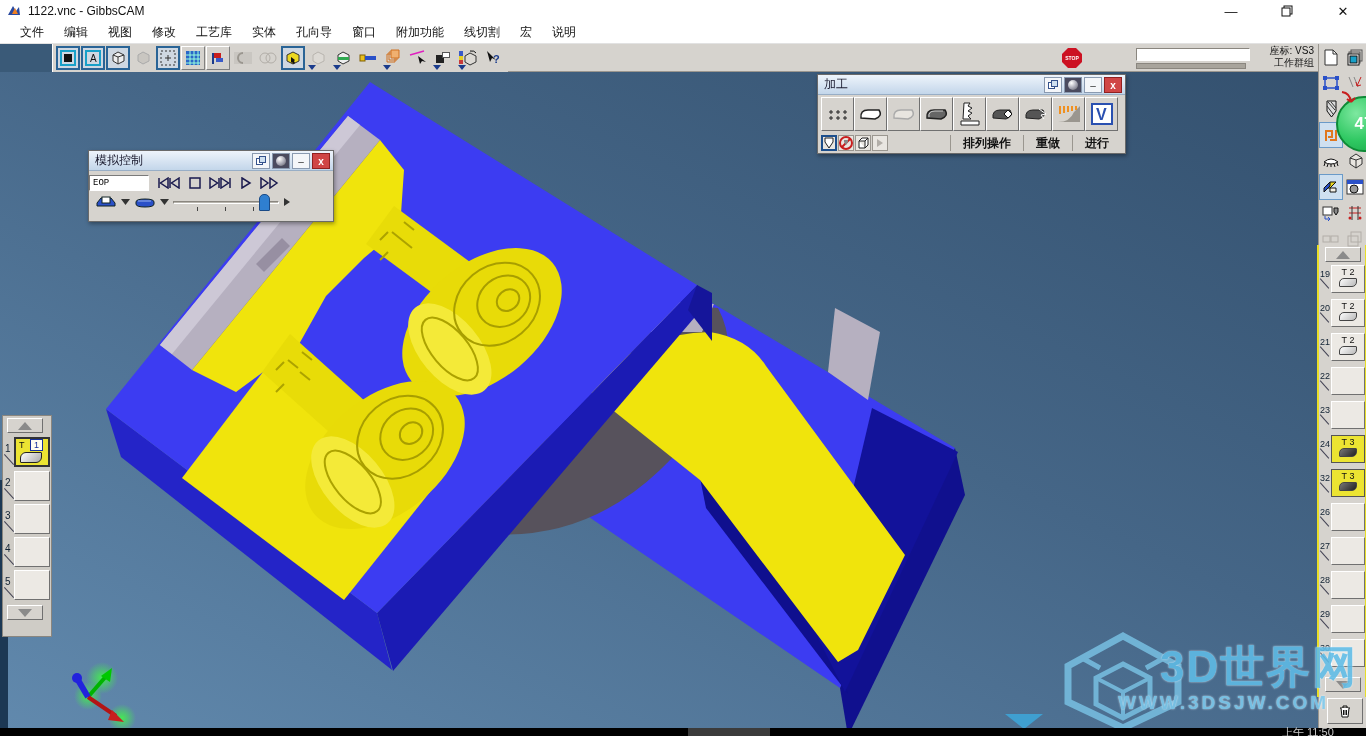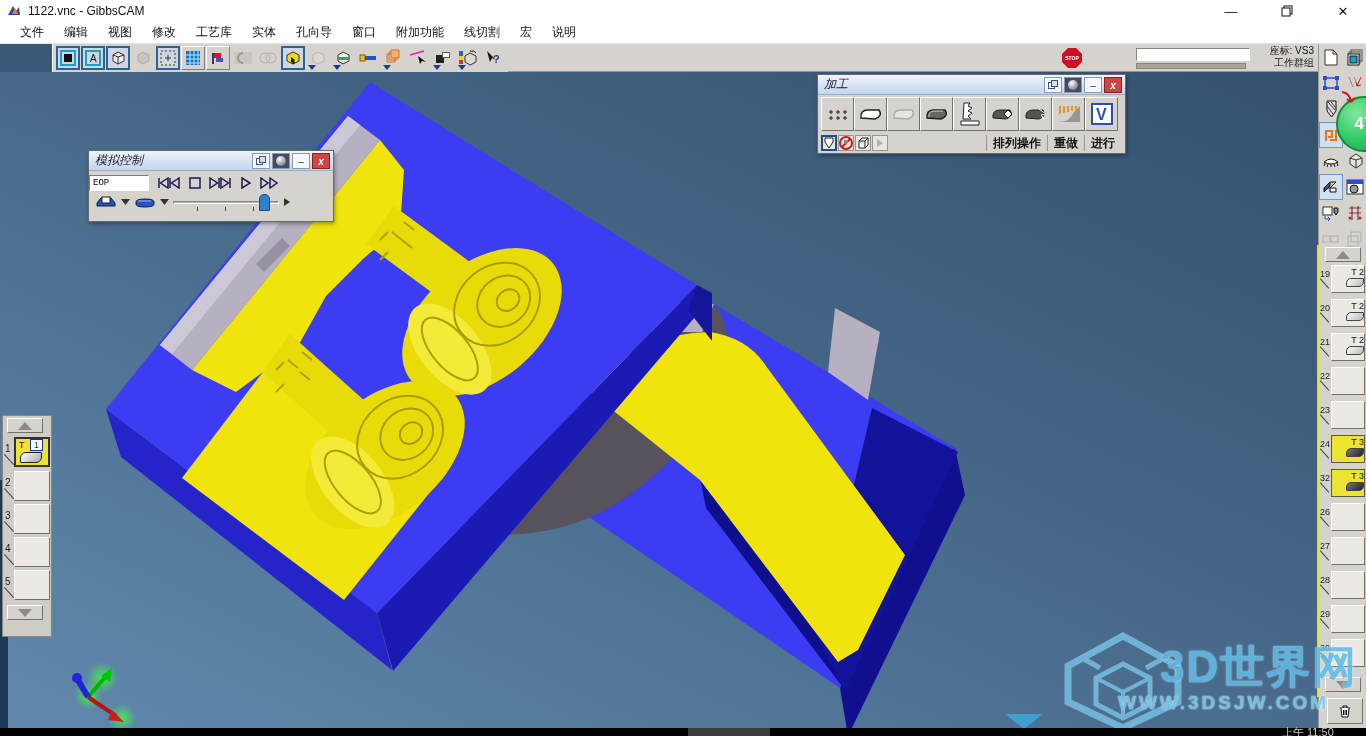--- a/index.html
+++ b/index.html
@@ -60,21 +60,21 @@
     border-top:1px solid #fff; border-left:1px solid #fff; border-right:1px solid #707070; border-bottom:1px solid #707070;
     display:flex; align-items:center; justify-content:center; }
   .tri-up { width:0; height:0; border-left:7px solid transparent; border-right:7px solid transparent; border-bottom:8px solid #8a8a8a; }
   .tri-dn { width:0; height:0; border-left:7px solid transparent; border-right:7px solid transparent; border-top:8px solid #8a8a8a; }
   .rrow { position:absolute; left:0; width:50px; height:32px; }
   .rnum { position:absolute; left:1px; top:4px; font-size:9px; color:#123; }
   .rnum::after { content:""; position:absolute; left:-2px; top:14px; width:13px; height:1px;
     background:#445; transform:rotate(48deg); }
   .rbox { position:absolute; left:12px; top:0; width:34px; height:28px; background:#ece9e4;
     border:1px solid #707070; border-top-color:#fff; border-left-color:#fff;
-    display:flex; flex-direction:column; align-items:flex-end; }
+    display:flex; flex-direction:column; align-items:center; }
   .rbox.sel { background:#ece432; border:1px solid #555; }
   .rtool { font-size:9px; color:#111; line-height:10px; margin-top:1px; }
   .cglyph { width:18px; height:9px; margin-top:1px; border:1px solid #444; border-radius:5px 1px 5px 1px;
     background:linear-gradient(135deg,#fdfdfd,#b9b9b9); }
   .cglyph.dark { background:linear-gradient(135deg,#777,#222); }
   .trashbtn { position:absolute; left:8px; top:654px; width:36px; height:26px; background:#d6d3ce;
     border-top:1px solid #fff; border-left:1px solid #fff; border-right:1px solid #707070; border-bottom:1px solid #707070;
     display:flex; align-items:center; justify-content:center; }
 
   
@@ -90,37 +90,37 @@
   .t1label { position:absolute; left:3px; top:1px; font-size:9px; color:#111; }
   .t1badge { position:absolute; left:14px; top:0; font-size:9px; color:#16309c; border:1px solid #16309c;
     background:#fffef0; padding:0 3px; }
   .t1glyph { position:absolute; left:4px; top:13px; width:22px; height:11px; border:1.5px solid #222;
     border-radius:6px 1px 6px 1px; background:linear-gradient(135deg,#fefefe,#aaa); }
 
   
   .palette { position:absolute; background:#d6d3ce; border:1px solid #6a6a6a;
     box-shadow:1px 2px 4px rgba(0,0,0,.35); }
   .ptitle { height:20px; background:linear-gradient(#eef4fb,#c3d6ea); border-bottom:1px solid #98aec6;
-    display:flex; align-items:center; padding-left:6px; position:relative;font-style:italic; }
+    display:flex; align-items:center; padding-left:6px; position:relative; }
   .ptitle .ptext { font-size:12px; color:#1a1a2e; }
   .pbtns { position:absolute; right:3px; top:2px; display:flex; gap:2px; }
   .pb { width:18px; height:16px; border:1px solid #8a9ab0; background:#f4f6f9; display:flex;
     align-items:center; justify-content:center; font-size:10px; color:#333; position:relative; }
   .pb.dark { background:#4a4a5e; }
   .pb.red { background:#d04545; color:#fff; font-weight:bold; border-color:#902020; }
   .sphereglyph { width:10px; height:10px; border-radius:50%;
     background:radial-gradient(circle at 35% 30%,#fff,#9a9aa8 60%,#555); }
   .tileglyph { position:relative; width:11px; height:10px; }
   .tileglyph i { position:absolute; border:1px solid #35528c; background:#fff; }
   .mbtnrow { display:flex; align-items:center; }
   .mtool { width:33px; height:34px; background:#d6d3ce; border-top:1px solid #fff; border-left:1px solid #fff;
     border-right:1px solid #707070; border-bottom:1px solid #707070;
     display:flex; align-items:center; justify-content:center; }
   .mactions { position:absolute; right:4px; bottom:2px; display:flex; }
-  .mact { font-size:12px; font-weight:bold; color:#111; padding:0 6px; border-left:1px solid #9a968f;
+  .mact { font-size:12px; font-weight:bold; color:#111; padding:0 12px; border-left:1px solid #9a968f;
     height:16px; line-height:16px; }
   .msmall { position:absolute; left:3px; bottom:2px; display:flex; gap:1px; }
   .ms { width:16px; height:16px; display:flex; align-items:center; justify-content:center;
     border:1px solid #9a968f; background:#e9e6e1; }
   .ms.sel { border:2px solid #1d4f8c; }
 
   .simrow { display:flex; align-items:center; }
   .eopinput { width:60px; height:16px; font-size:9px; font-family:"Liberation Mono","DejaVu Sans Mono",monospace;
     border:1px solid #7a7a7a; border-right-color:#fff; border-bottom-color:#fff; padding:1px 3px; background:#fff; }
   .slidertrack { position:relative; width:106px; height:16px; }

